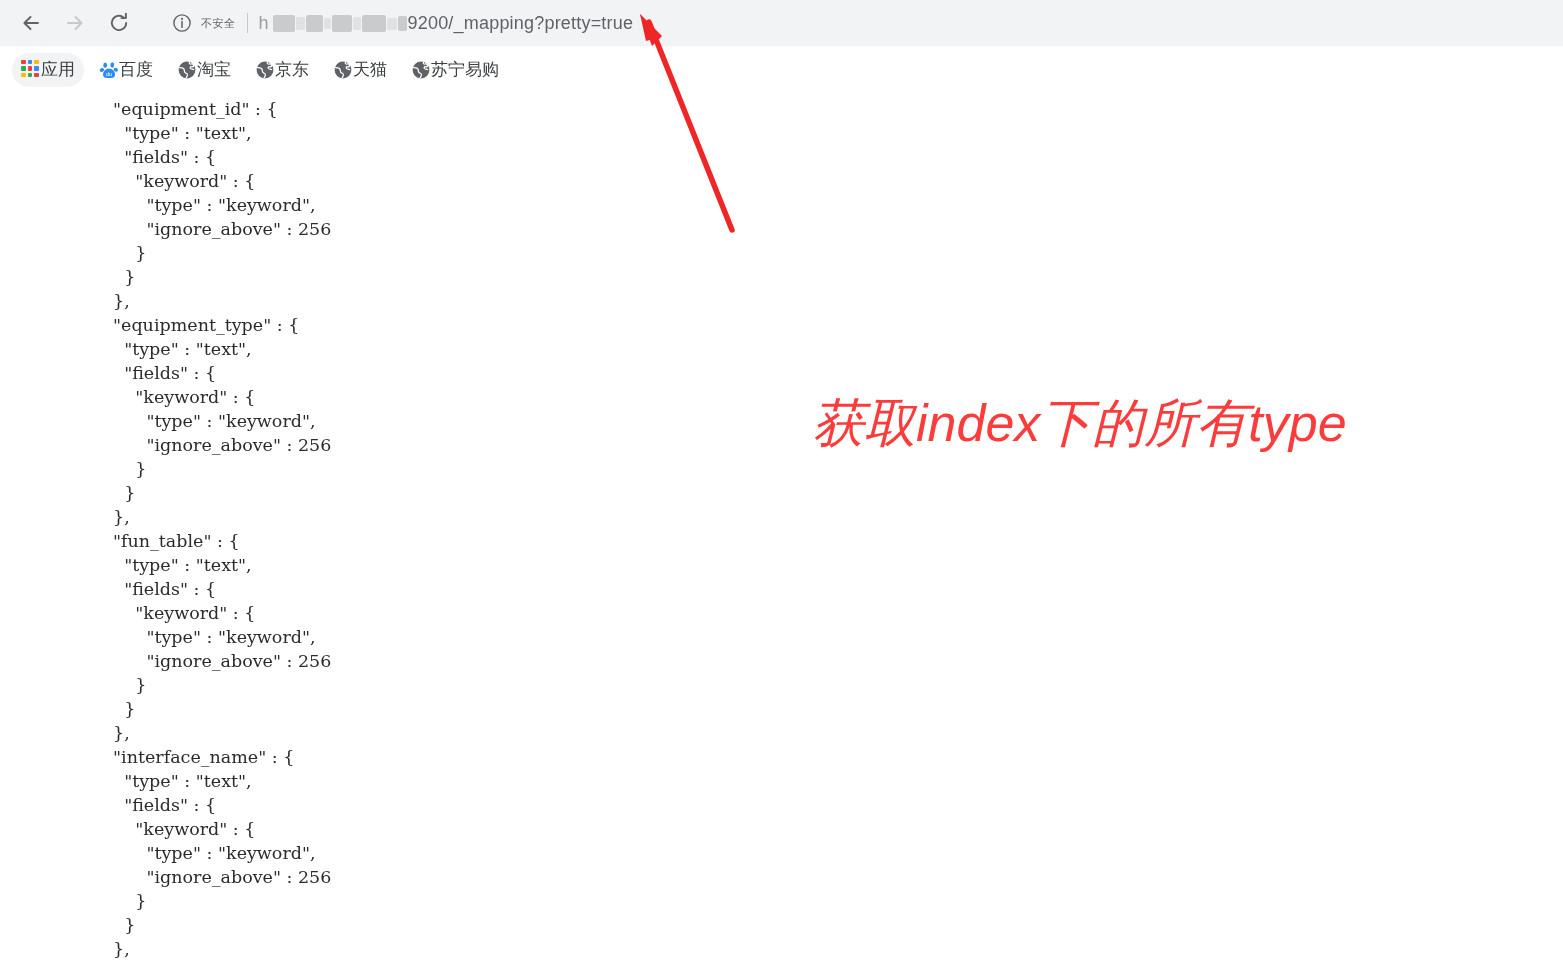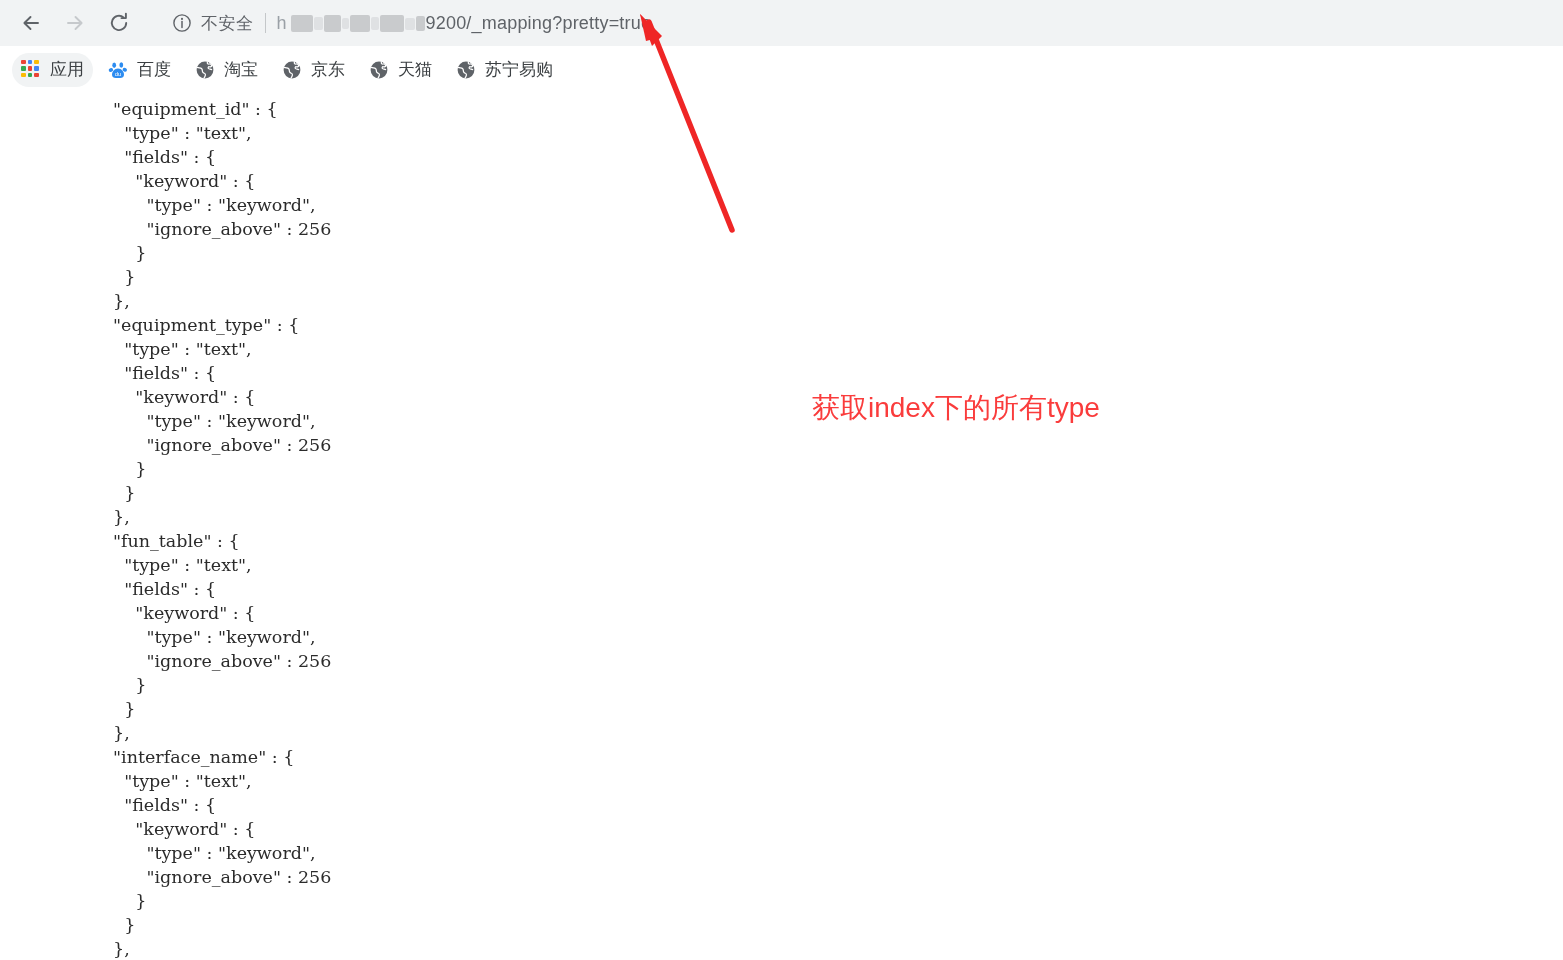--- a/index.html
+++ b/index.html
@@ -50,21 +50,21 @@
     align-items: center;
   }
   #omnibox-info-icon {
     margin-left: 15px;
     width: 20px;
     height: 20px;
     flex: 0 0 auto;
   }
   #omnibox-security-text {
     margin-left: 9px;
-    font-size: 17px;
+    font-size: 11px;
     color: #5f6368;
     letter-spacing: .5px;
     white-space: nowrap;
   }
   #omnibox-separator {
     margin-left: 11px;
     width: 1px;
     height: 20px;
     background: #c4c7c9;
     flex: 0 0 auto;
@@ -120,21 +120,20 @@
     border-radius: 17px;
     margin-right: 6px;
     flex: 0 0 auto;
   }
   #bookmark-apps {
     background: #f1f3f4;
   }
   .bookmark-label {
     font-size: 17px;
     color: #3c4043;
-    margin-left: 9px;
     white-space: nowrap;
   }
   .bookmark-icon {
     width: 20px;
     height: 20px;
     flex: 0 0 auto;
     display: block;
   }
 
   
@@ -168,25 +167,26 @@
     color: #2b2b2b;
     white-space: pre;
     letter-spacing: 0px;
   }
 
   
   #annotation-text {
     position: absolute;
     left: 812px;
     top: 296px;
-    font-size: 28px;
+    font-size: 52px;
     font-weight: 500;
     color: #fa3c3c;
     white-space: nowrap;
     letter-spacing: 0px;
+    font-style: italic;
   }
   #annotation-arrow {
     position: absolute;
     left: 620px;
     top: 8px;
     width: 140px;
     height: 230px;
     pointer-events: none;
   }
 </style>

